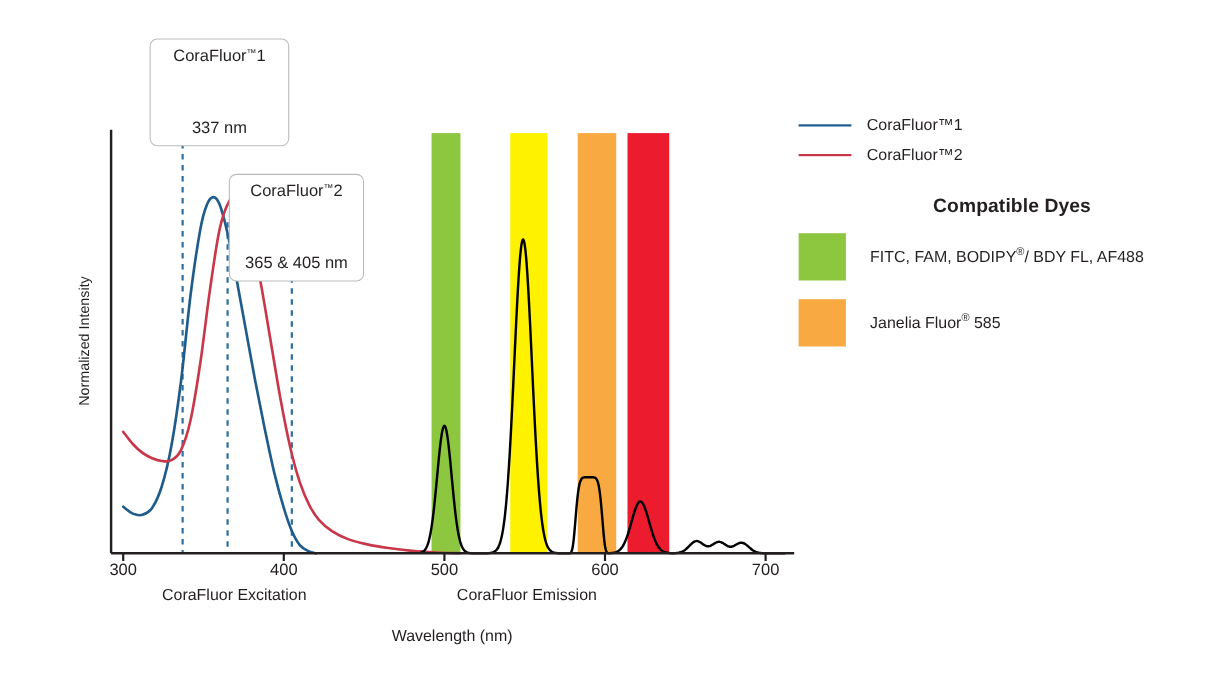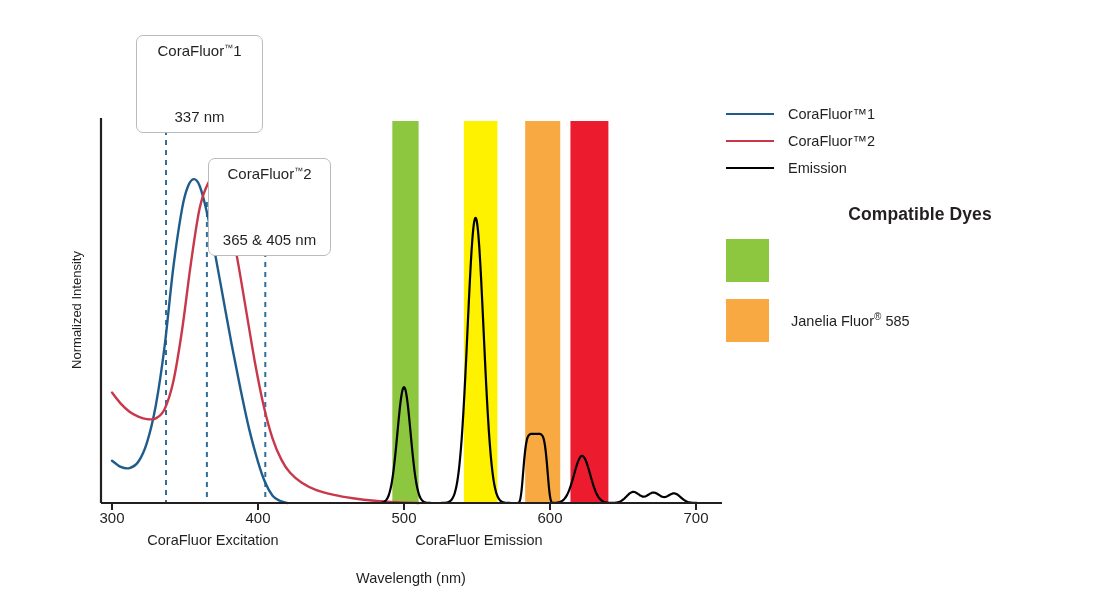--- a/index.html
+++ b/index.html
@@ -106,29 +106,28 @@
 <div class="legend-area">
   <div class="legend-rows" id="legend-rows">
       <div class="legend-row">
         <span class="legend-swatch-line" style="border-top-color: rgb(31, 92, 139);"></span>
         <span class="legend-label">CoraFluor™1</span>
       </div>
       <div class="legend-row">
         <span class="legend-swatch-line" style="border-top-color: rgb(200, 56, 74);"></span>
         <span class="legend-label">CoraFluor™2</span>
       </div>
-      <div class="legend-row">
-        <span class="legend-swatch-line" style="border-top-color: rgb(0, 0, 0);"></span>
-        <span class="legend-label">Emission</span>
-      </div>
     </div>
   <div class="dyes-title">Compatible Dyes</div>
   <div class="dye-list" id="dye-list">
       <div class="dye-row">
         <span class="dye-swatch" style="background: rgb(141, 198, 63);"></span>
+        <span class="dye-label">
+          <span class="ln">FITC, FAM, BODIPY<span class="reg">®</span>/ BDY FL, AF488</span>
+        </span>
       </div>
       <div class="dye-row">
         <span class="dye-swatch" style="background: rgb(249, 169, 66);"></span>
         <span class="dye-label">
           <span class="ln">Janelia Fluor<span class="reg">®</span> 585</span>
         </span>
       </div>
     </div>
 </div>
 

